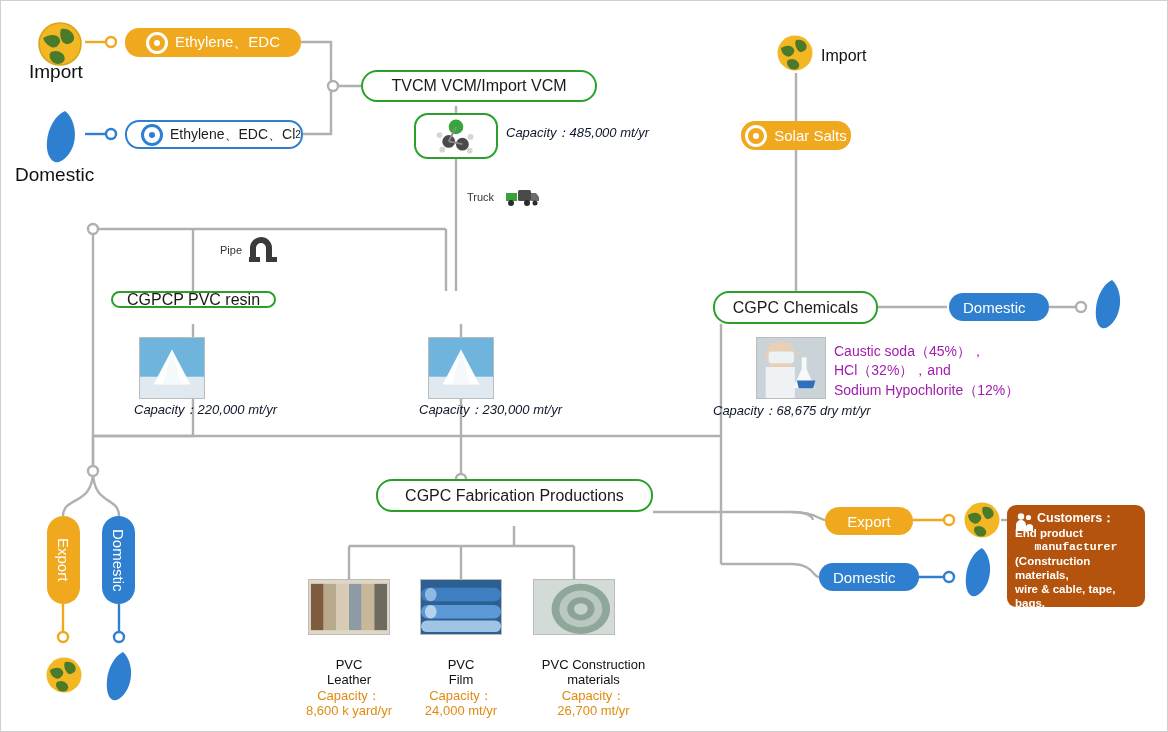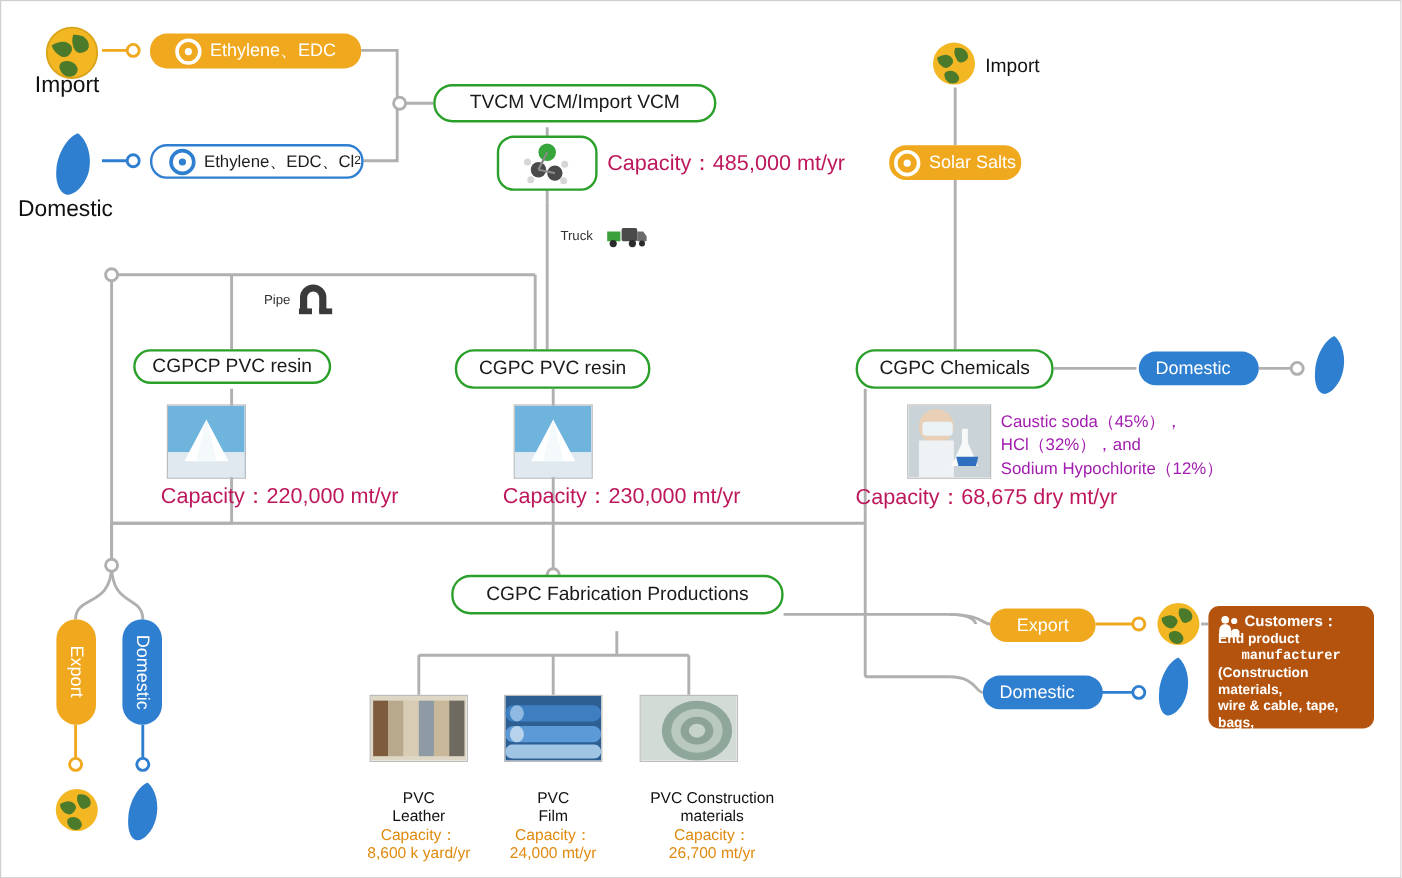--- a/index.html
+++ b/index.html
@@ -105,23 +105,24 @@
     background: #fff;
     transform: translate(-50%, -50%);
   }
   .ring.blue { border-color: #2f7fd1; }
   .ring.blue::after { background: #2f7fd1; }
   .ring.white { border-color: #fff; }
   .ring.white::after { background: #fff; }
 
   .cap-label {
     position: absolute;
-    color: #be185d;
-    font-size: 18px;
-    white-space: nowrap;
+    color: #0f172a;
+    font-size: 13px;
+    white-space: nowrap;
+    font-style: italic;
   }
   .plain-label {
     position: absolute;
     color: #111;
     font-size: 14px;
     white-space: nowrap;
   }
   .big-label {
     position: absolute;
     color: #111;
@@ -353,36 +354,33 @@
       <path d="M12,26 q6,-3 10,2 q3,4 -1,7 q-6,2 -9,-3 q-2,-4 0,-6 Z" fill="#4b7a2a"></path>
     </svg>
   </div>
   <div class="plain-label" style="left:820px; top:46px; font-size:16px;">Import</div>
 
   <div class="node pill-orange" style="left:740px; top:120px; width:110px; height:29px;">
     <span class="ring white"></span>
     <span>Solar Salts</span>
   </div>
 
-  <div class="node stage" style="left:110px; top:290px; width:165px; height:29px;align-items:center;">
+  <div class="node stage" style="left:110px; top:290px; width:165px; height:17px;align-items:center;">
     <span>CGPCP PVC resin</span>
   </div>
   <div class="thumb" style="left:138px; top:336px; width:66px; height:62px;">
     <svg viewBox="0 0 66 62" width="64" height="60" preserveAspectRatio="none">
       <rect width="66" height="62" fill="#6fb4dd"></rect>
       <rect y="40" width="66" height="22" fill="#dfe9ef"></rect>
       <path d="M33,12 L52,48 H14 Z" fill="#ffffff"></path>
       <path d="M33,12 L42,48 H24 Z" fill="#f4f9fc"></path>
     </svg>
   </div>
   <div class="cap-label" style="left:133px; top:400px;">Capacity：220,000 mt/yr</div>
 
-  <div class="node stage" style="left:378px; top:290px; width:163px; height:33px;">
-    <span>CGPC PVC resin</span>
-  </div>
   <div class="thumb" style="left:427px; top:336px; width:66px; height:62px;">
     <svg viewBox="0 0 66 62" width="64" height="60" preserveAspectRatio="none">
       <rect width="66" height="62" fill="#6fb4dd"></rect>
       <rect y="40" width="66" height="22" fill="#dfe9ef"></rect>
       <path d="M33,12 L52,48 H14 Z" fill="#ffffff"></path>
       <path d="M33,12 L42,48 H24 Z" fill="#f4f9fc"></path>
     </svg>
   </div>
   <div class="cap-label" style="left:418px; top:400px;">Capacity：230,000 mt/yr</div>
 

